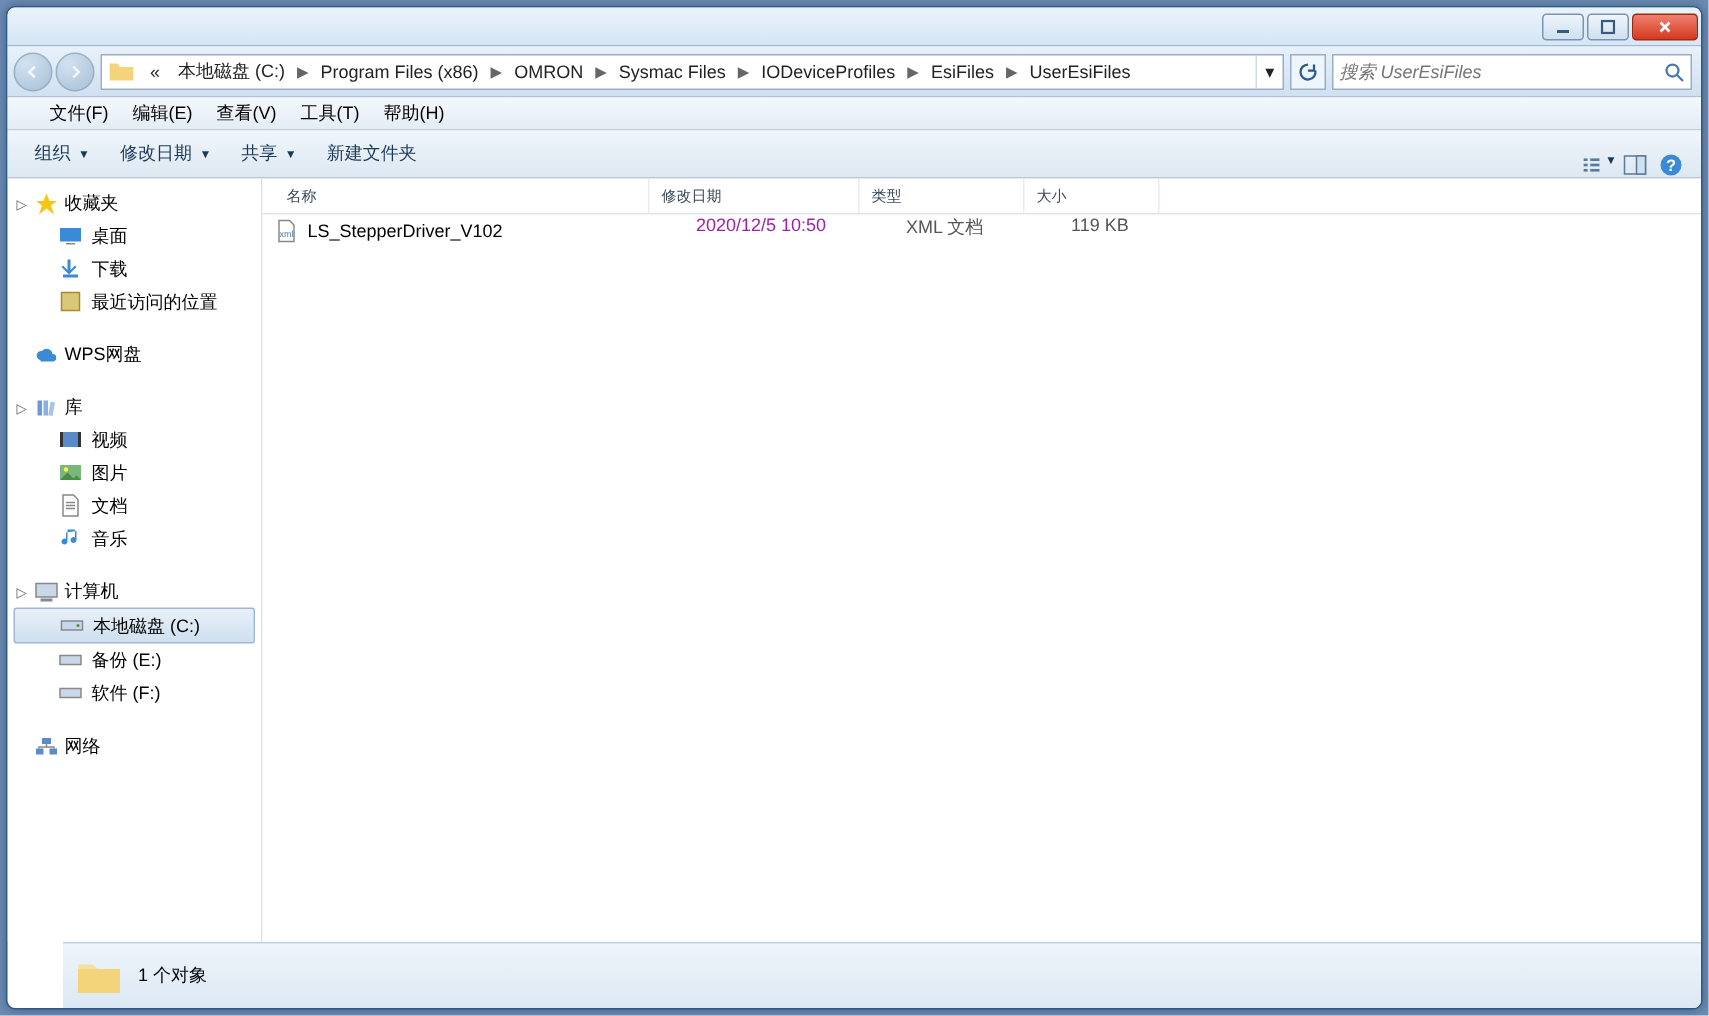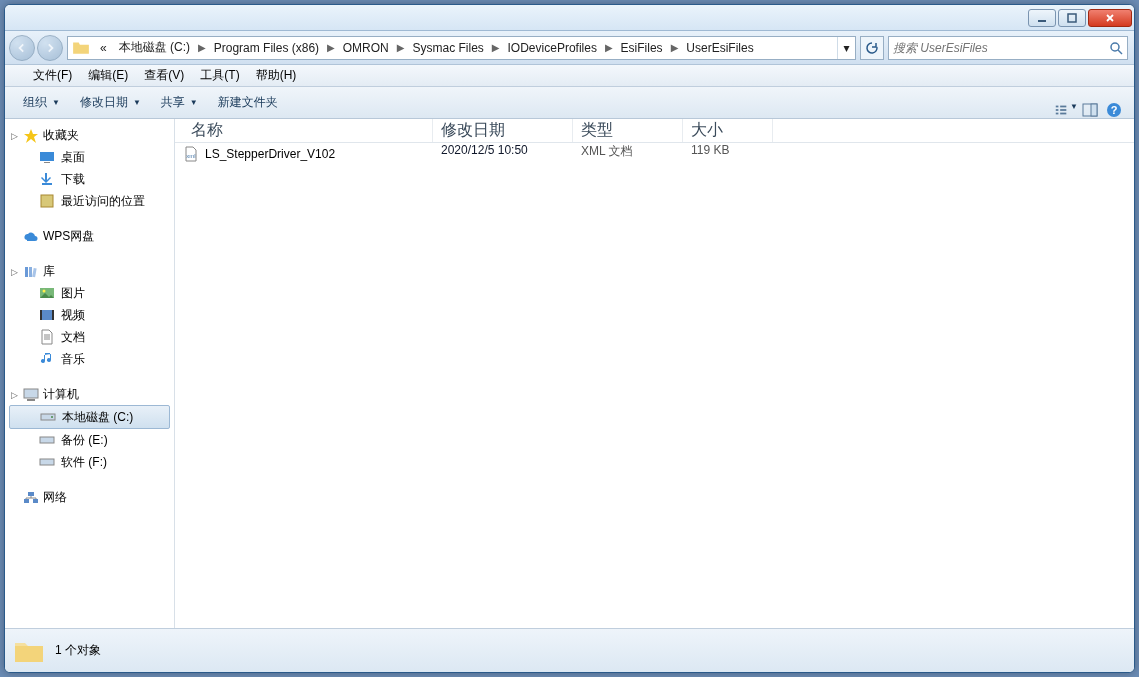--- a/index.html
+++ b/index.html
@@ -101,39 +101,40 @@
 .sidebar .group { margin-bottom:14px; }
 .sidebar .ghead { display:flex;align-items:center; gap:4px; padding:2px 6px 2px 18px; position:relative;}
 .sidebar .ghead .tri { position:absolute; left:6px; font-size:9px; color:#666;}
 .sidebar .gitem { display:flex;align-items:center; gap:6px; padding:2px 6px 2px 34px; line-height:18px;}
 .sidebar .gitem.sel { background:linear-gradient(#e8f0f8,#cfe0ef); border:1px solid #9cb8d4; border-radius:2px; margin:0 4px; padding-left:30px;}
 .sidebar .ic { width:16px;height:16px; flex-shrink:0;}
 
 .content { flex:1; display:flex; flex-direction:column; background:#fff;}
 .cols {
   height:24px; border-bottom:1px solid #e0e6ec;
-  display:flex; align-items:center; font-size:16px; color:#3a4a5a;
+  display:flex; align-items:center; font-size:10px; color:#3a4a5a;
   padding-left:8px;
 }
 .cols .col { padding:0 8px; border-right:1px solid #e8ecf0; height:100%; display:flex;align-items:center;}
 .cols .c-name{width:250px;} .cols .c-date{width:140px;} .cols .c-type{width:110px;} .cols .c-size{width:90px;text-align:center;}
 .rows { flex:1; }
 .row { display:flex; height:22px; font-size:12px; padding-left:8px;}
 .row .c-name{width:250px; display:flex;align-items:center; gap:6px;}
-.row .c-date{width:140px; padding:0 8px; color:#0f172a;}
+.row .c-date{width:140px; padding:0 8px; color:#a21caf;margin-left:23px;}
 .row .c-type{width:110px; padding:0 8px; color:#555;}
 .row .c-size{width:90px; padding:0 8px; color:#555; text-align:left;}
 .row .fic{width:16px;height:16px;}
 
 .status {
   height:44px;
   background:linear-gradient(#eef4fa,#dce8f3);
   border-top:1px solid #c0cedd;
   display:flex;align-items:center; gap:10px; padding:0 8px;
   font-size:12px;
+  margin-left:37px;
 }
 .status .big-ic{width:32px;height:32px;}
 
 
 .ic-star{fill:#f5c518;}
 .ic-folder{fill:#f3d47a;}
 </style>
 </head>
 <body>
 
@@ -302,33 +303,33 @@
             <span class="tri">▷</span>
             <svg class="ic" viewBox="0 0 16 16">
               <rect x="2" y="3" width="3" height="10" fill="#6a9ad8"></rect>
               <rect x="6" y="3" width="3" height="10" fill="#8ab0e0"></rect>
               <rect x="10" y="4" width="3" height="9" fill="#a8c4e8" transform="rotate(10 11 8)"></rect>
             </svg>
             <span>库</span>
           </div>
         <div class="gitem">
             <svg class="ic" viewBox="0 0 16 16">
+              <rect x="1" y="3" width="14" height="10" fill="#5a8ac8"></rect>
+              <rect x="1" y="3" width="2" height="10" fill="#333"></rect>
+              <rect x="13" y="3" width="2" height="10" fill="#333"></rect>
+            </svg>
+            <span>视频</span>
+          </div>
+        <div class="gitem">
+            <svg class="ic" viewBox="0 0 16 16">
               <rect x="1" y="3" width="14" height="10" fill="#78b878"></rect>
               <circle cx="5" cy="6" r="1.5" fill="#fff04a"></circle>
               <path d="M1 13l5-5 4 4 2-2 3 3H1z" fill="#4a8a4a"></path>
             </svg>
             <span>图片</span>
-          </div>
-        <div class="gitem">
-            <svg class="ic" viewBox="0 0 16 16">
-              <rect x="1" y="3" width="14" height="10" fill="#5a8ac8"></rect>
-              <rect x="1" y="3" width="2" height="10" fill="#333"></rect>
-              <rect x="13" y="3" width="2" height="10" fill="#333"></rect>
-            </svg>
-            <span>视频</span>
           </div>
         <div class="gitem">
             <svg class="ic" viewBox="0 0 16 16">
               <path fill="#fff" stroke="#888" d="M3 1h7l3 3v11H3z"></path>
               <path d="M5 6h6M5 8h6M5 10h6" stroke="#888"></path>
             </svg>
             <span>文档</span>
           </div>
         <div class="gitem">
             <svg class="ic" viewBox="0 0 16 16">

